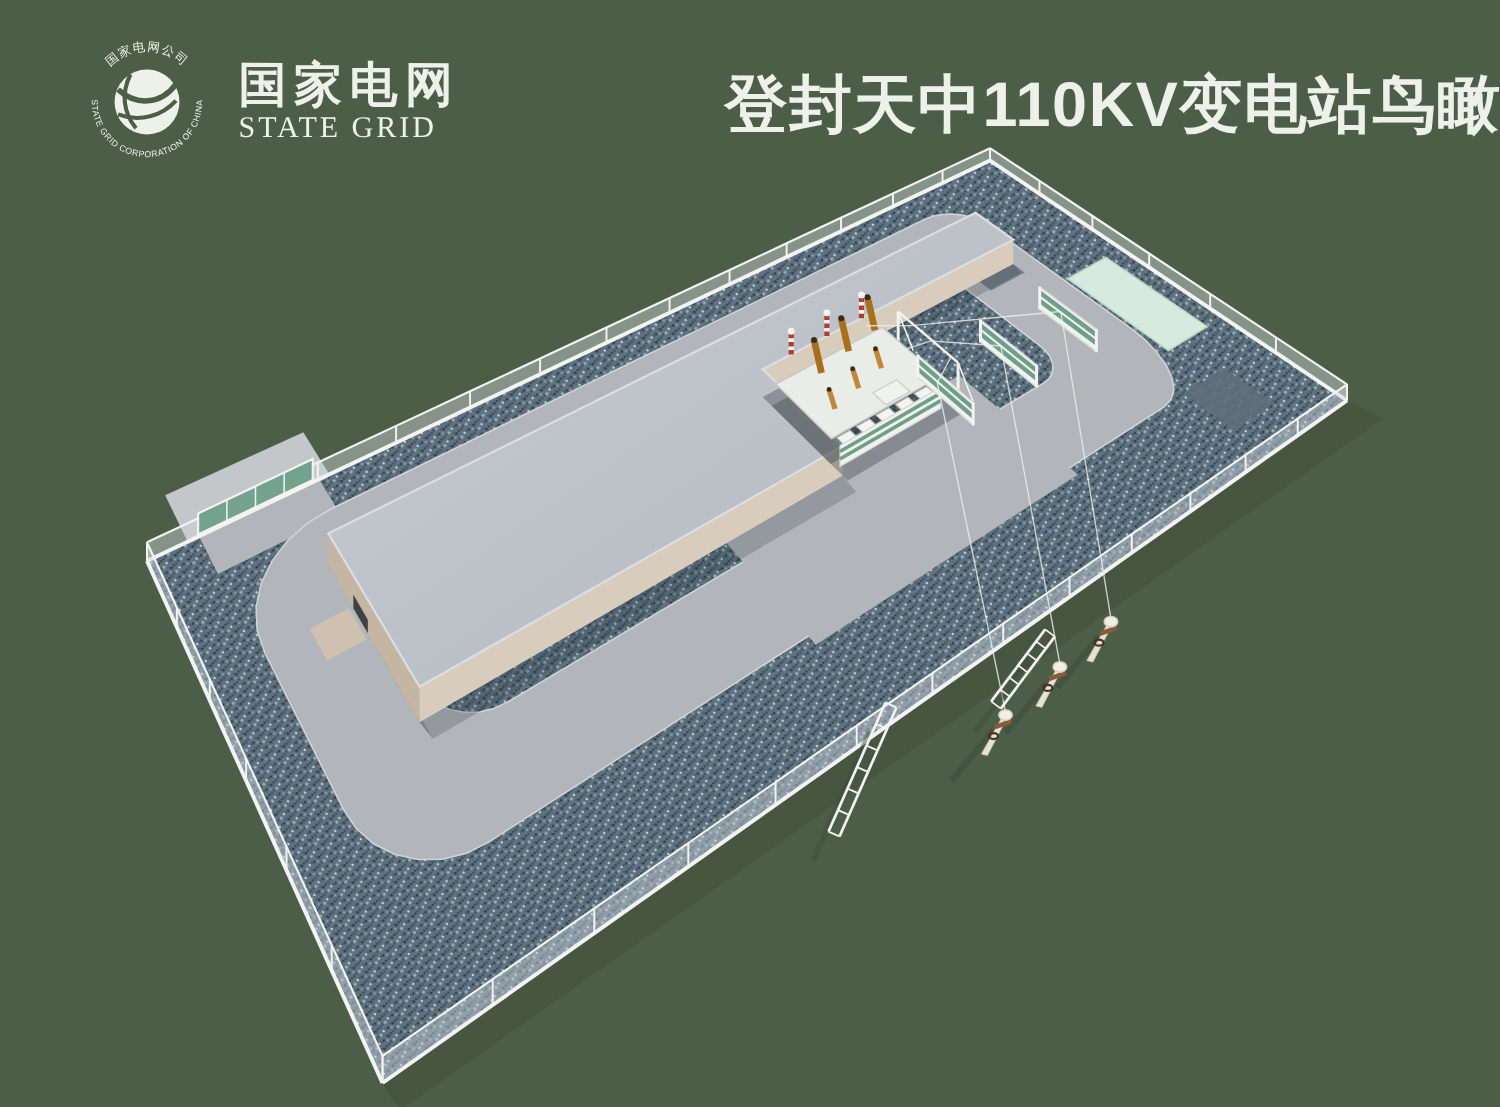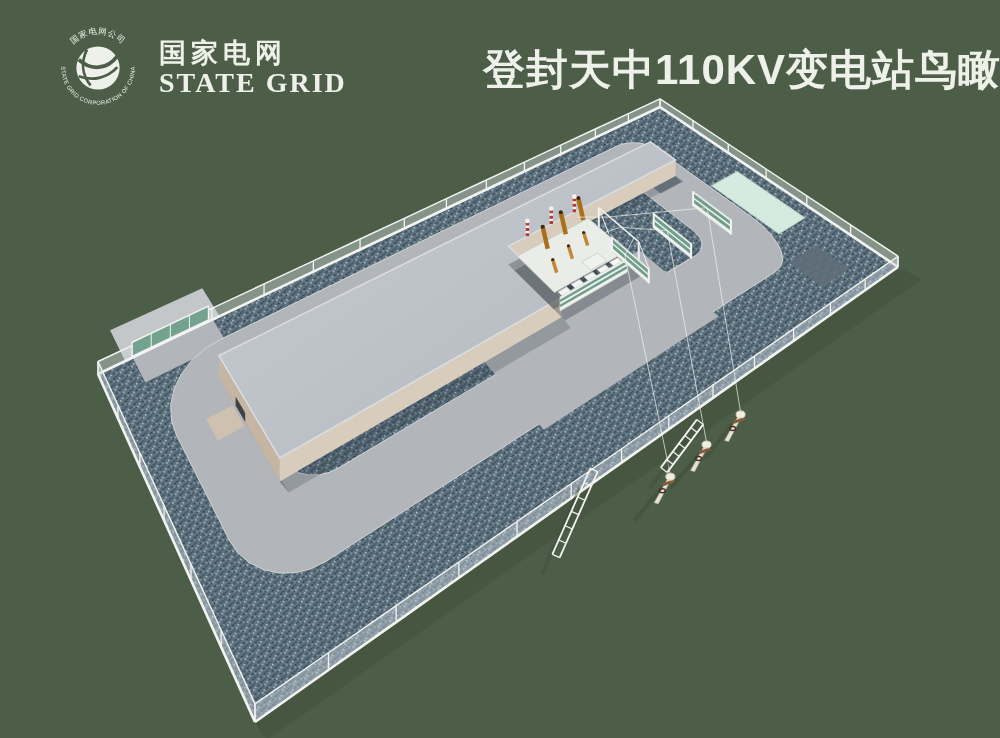--- a/index.html
+++ b/index.html
@@ -6,23 +6,23 @@
   .page{position:relative;width:1000px;height:738px;overflow:hidden;
         background:var(--c-background,#4d5e48);
         font-family:"Liberation Sans","DejaVu Sans",sans-serif;}
   #scene{position:absolute;left:0;top:0;}
   .header{position:absolute;left:0;top:0;width:1000px;height:120px;pointer-events:none;}
   .logo{position:absolute;left:52px;top:22px;display:flex;align-items:center;gap:15px;}
   .emblem{width:92px;height:92px;}
   .emblem text{fill:var(--c-text,#eef1ea);font-size:9px;letter-spacing:1px;}
   .emblem .ring-en{font-size:6.3px;letter-spacing:0.4px;}
   .logo-text{display:flex;flex-direction:column;line-height:1.05;}
-  .logo-cn{color:var(--c-text,#eef1ea);font-size:27px;font-weight:700;letter-spacing:5px;white-space:nowrap;}
+  .logo-cn{color:var(--c-text,#eef1ea);font-size:32px;font-weight:700;letter-spacing:5px;white-space:nowrap;}
   .logo-en{color:var(--c-text,#eef1ea);font-family:"Liberation Serif","DejaVu Serif",serif;
-           font-size:28px;font-weight:700;letter-spacing:2px;margin-top:1px;white-space:nowrap;}
+           font-size:20px;font-weight:400;letter-spacing:2px;margin-top:1px;white-space:nowrap;}
   .title{position:absolute;left:483px;top:42px;margin:0;color:var(--c-text,#eef1ea);
          font-size:42px;font-weight:700;letter-spacing:1px;white-space:nowrap;}
 </style>
 </head>
 <body>
 
 <div class="page">
 
   <svg id="scene" width="1000" height="738" viewBox="0 0 1000 738">
       <defs>

